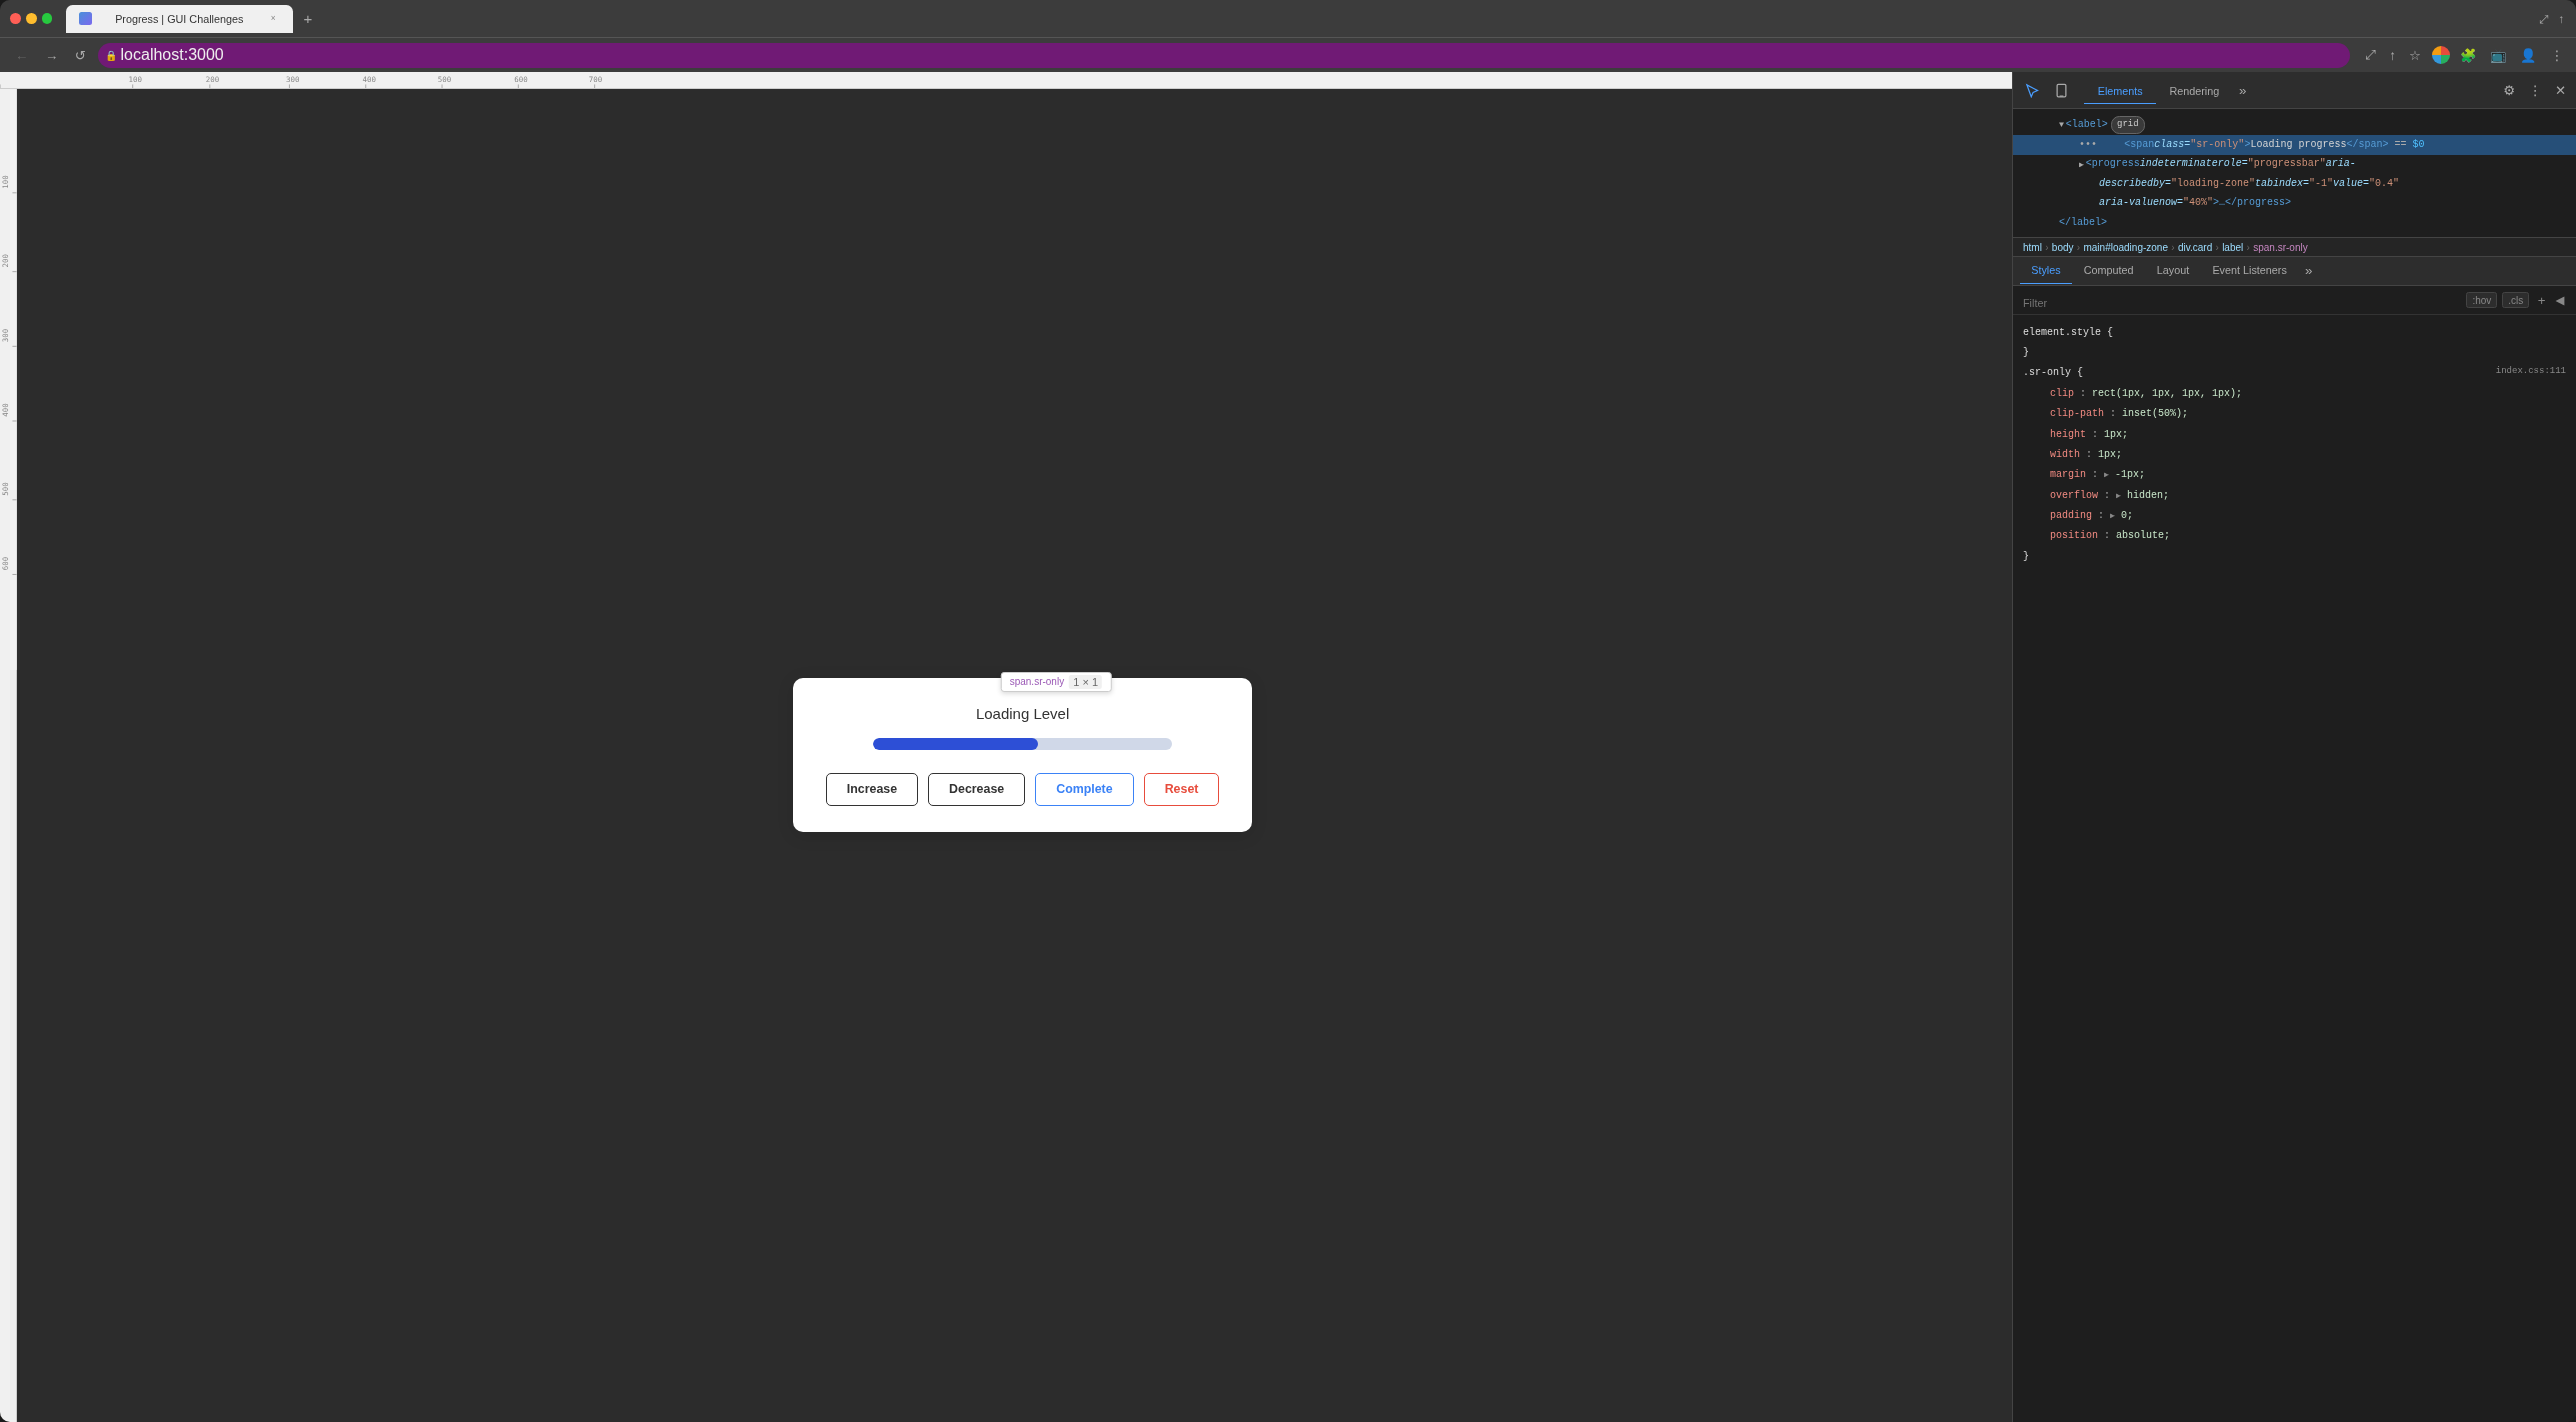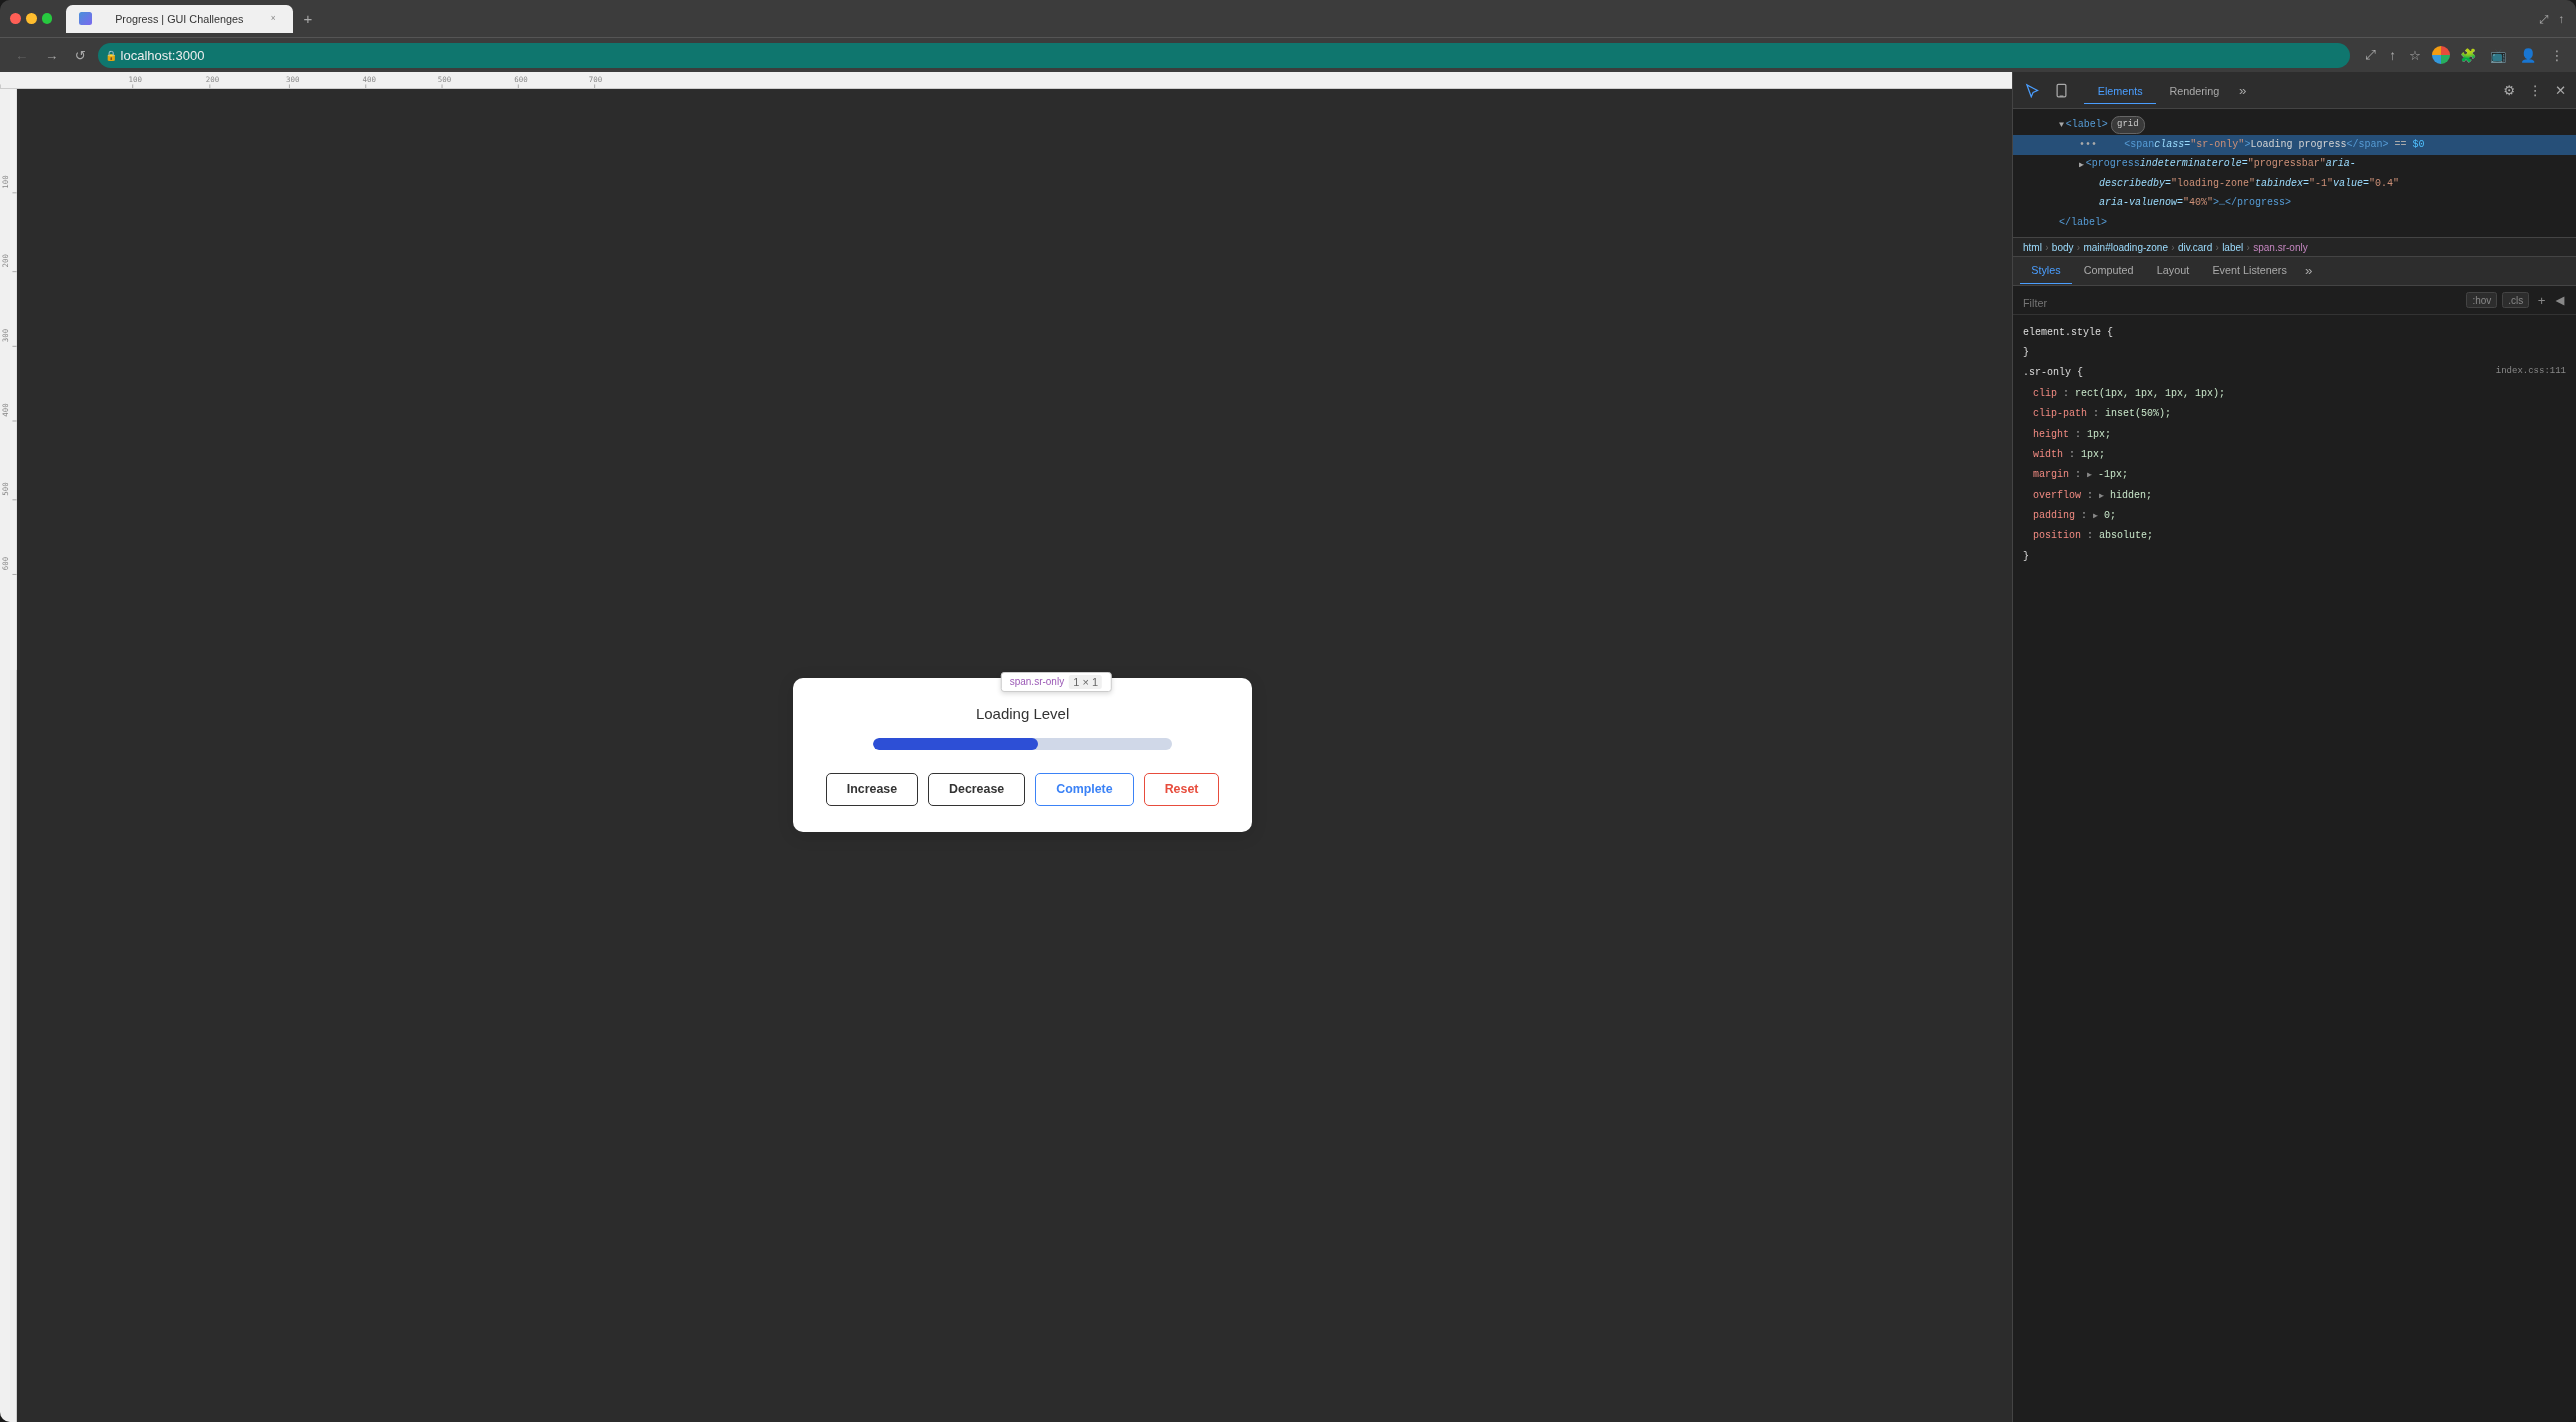--- a/index.html
+++ b/index.html
@@ -125,25 +125,25 @@
       align-items: center;
     }
     .address-lock {
       position: absolute;
       left: 8.3px;
       color: #aaa;
       font-size: 10px;
       z-index: 1;
     }
     .address-text {
-      background: #0f766e;
+      background: #701a75;
       border-radius: 16.6px;
       padding: 4.1px 11.6px 4.1px 23px;
       color: #eee;
-      font-size: 13px;
+      font-size: 16px;
       flex: 1;
       height: 25px;
       display: flex;
       align-items: center;
       width: 100%;
     }
     .toolbar-icons {
       display: flex;
       align-items: center;
       gap: 8.3px;
@@ -487,21 +487,21 @@
       flex: 1;
     }
     .css-rule {
       padding: 1.7px 10px;
       font-family: 'Monaco', 'Menlo', 'Courier New', monospace;
       font-size: 10px;
       line-height: 1.7;
     }
     .css-selector { color: #ddd; }
     .css-brace { color: #ddd; }
-    .css-prop { color: #f28b82; }
+    .css-prop { color: #f28b82; margin-left: 17px; }
     .css-value { color: #c8e6c9; }
     .css-colon { color: #aaa; }
     .css-source {
       float: right;
       color: #888;
       font-size: 9px;
     }
     .css-indent { padding-left: 20px; }
     .css-triangle { color: #888; font-size: 8.3px; }
 

